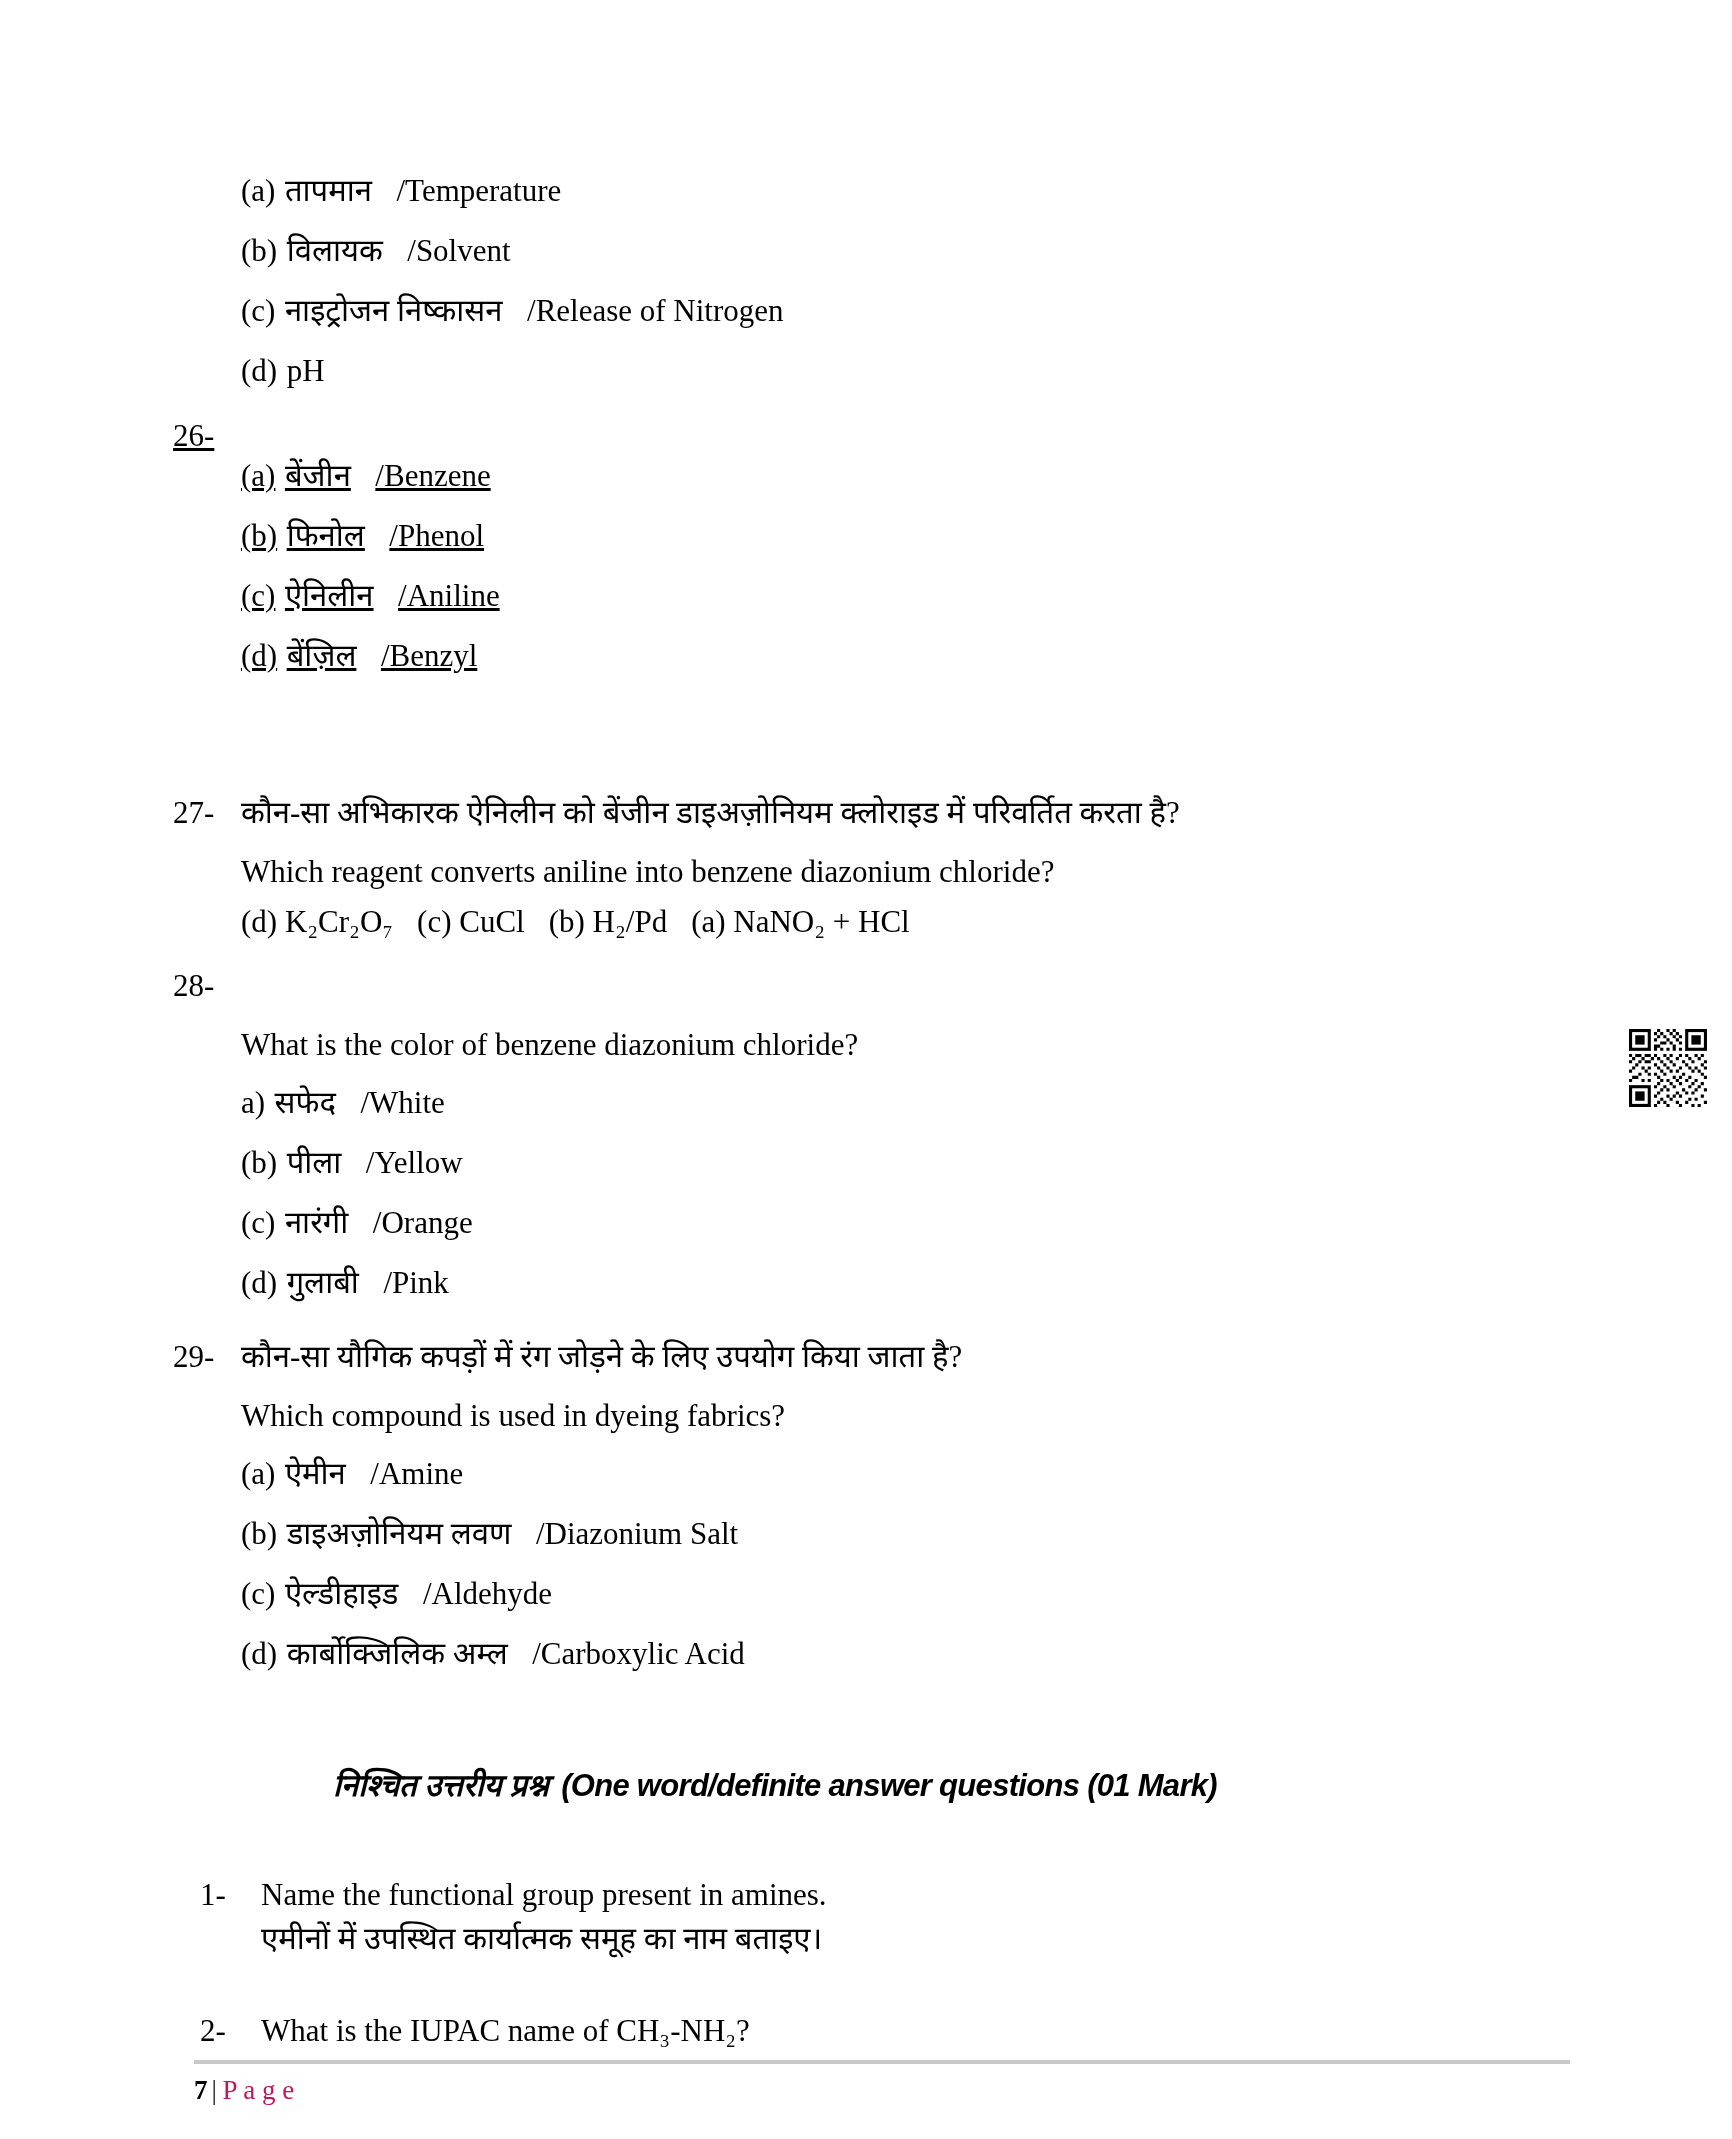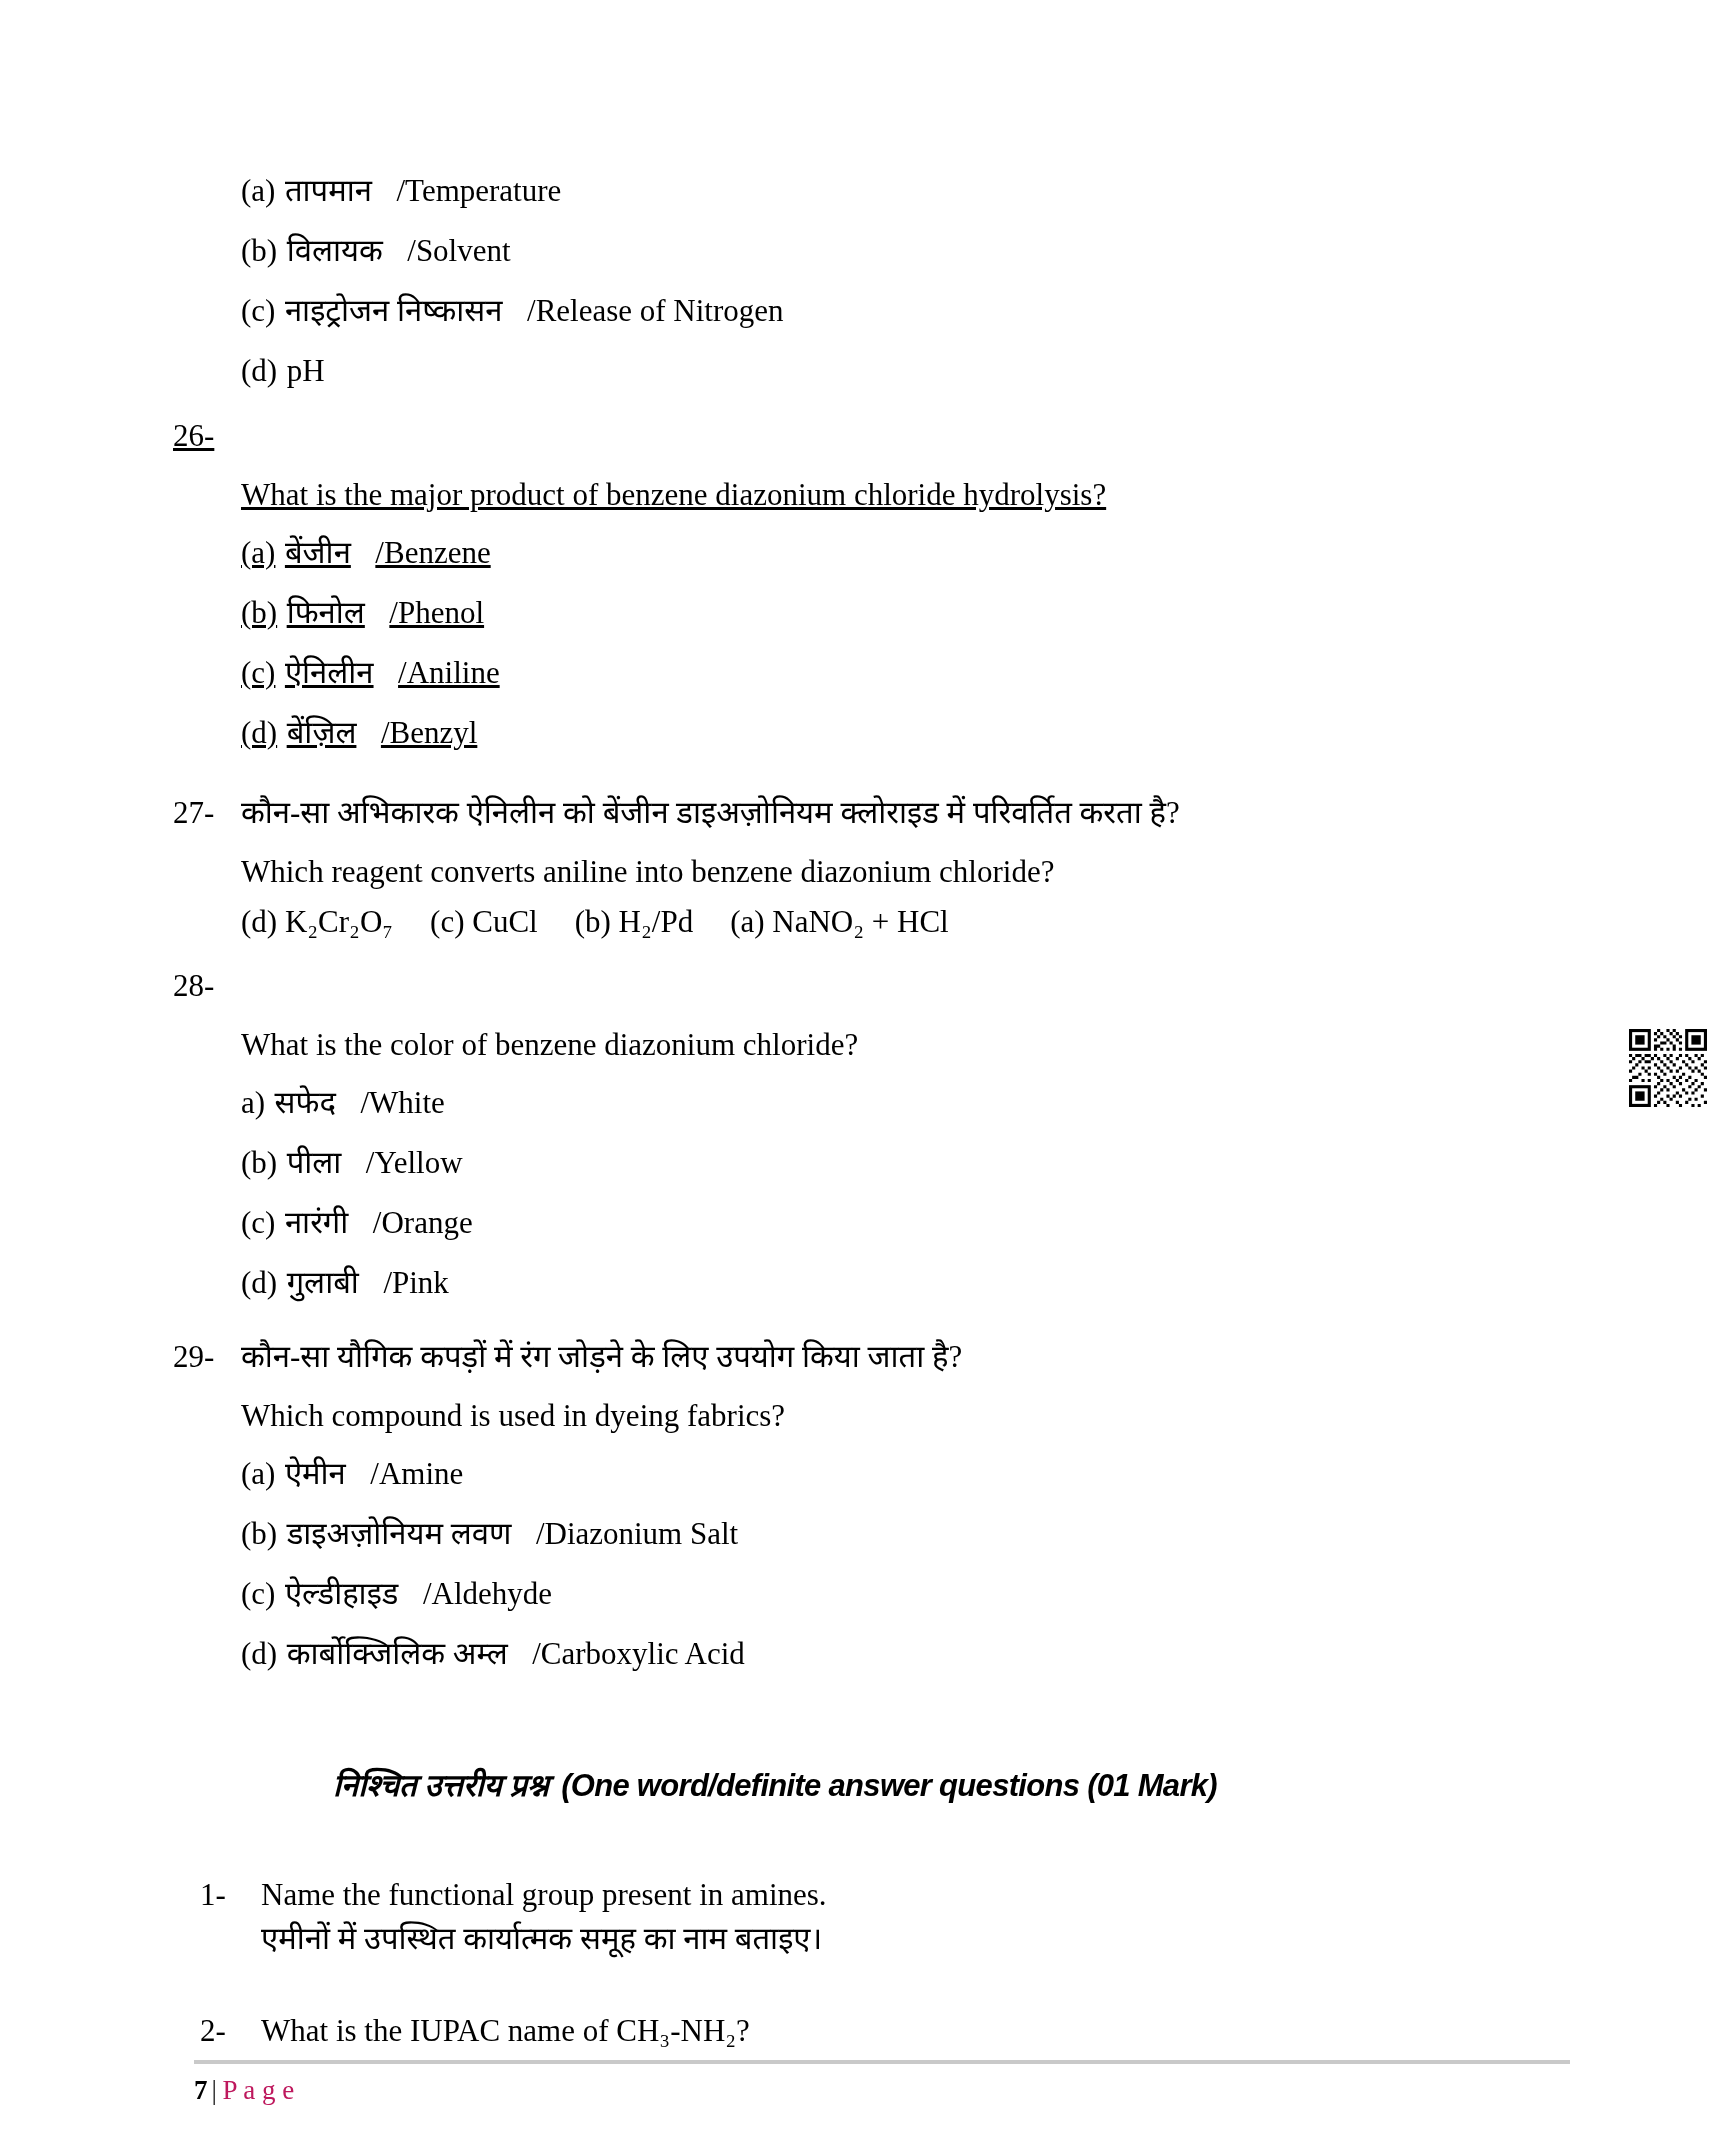--- a/index.html
+++ b/index.html
@@ -12,21 +12,21 @@
   
   .opt-row{display:flex;align-items:baseline;line-height:41px;margin-bottom:19px;white-space:nowrap;}
   .opt-label{margin-right:9.5px;}
   .opt-hindi{margin-right:24.5px;}
   .opt-hindi:empty{display:none;margin:0;}
   
   .q-line{display:flex;align-items:baseline;line-height:39px;white-space:nowrap;}
   .q-num{flex:none;width:68px;}
   .q-eng{line-height:39px;margin:20.4px 0 17.7px 68px;white-space:nowrap;}
   .q-opts{margin-left:68px;}
-  .inline-opts{display:flex;gap:37px;margin-left:68px;line-height:41px;white-space:nowrap;}
+  .inline-opts{display:flex;gap:24px;margin-left:68px;line-height:41px;white-space:nowrap;}
   
   .section-head{position:absolute;left:333px;top:1764px;font-style:italic;line-height:43px;white-space:nowrap;}
   .sh-hindi{font-weight:600;font-size:31px;margin-right:12.2px;}
   .sh-eng{font-family:Liberation Sans, sans-serif;font-weight:bold;font-size:31px;letter-spacing:-0.7px;}
   
   .ow{position:absolute;left:200px;top:1875px;}
   .ow-row{display:flex;align-items:baseline;line-height:39px;white-space:nowrap;}
   .ow-num{flex:none;width:61px;}
   .ow-hindi{margin:5.4px 0 0 61px;line-height:39px;white-space:nowrap;}
   .ow-row.second{margin-top:53px;}
@@ -62,21 +62,20 @@
     <span class="opt-label">(d)</span>
 
     <span class="opt-eng">pH</span>
   </div>
 </section>
 
 <section class="block" style="top:416px;text-decoration:underline;">
   <div class="q-line">
     <span class="q-num">26-</span>
   </div>
-  <div class="q-eng">What is the major product of benzene diazonium chloride hydrolysis?</div>
   <div class="q-opts">
     <div class="opt-row">
       <span class="opt-label">(a)</span>
       <span class="opt-hindi">बेंजीन</span>
       <span class="opt-eng">/Benzene</span>
     </div>
     <div class="opt-row">
       <span class="opt-label">(b)</span>
       <span class="opt-hindi">फिनोल</span>
       <span class="opt-eng">/Phenol</span>

